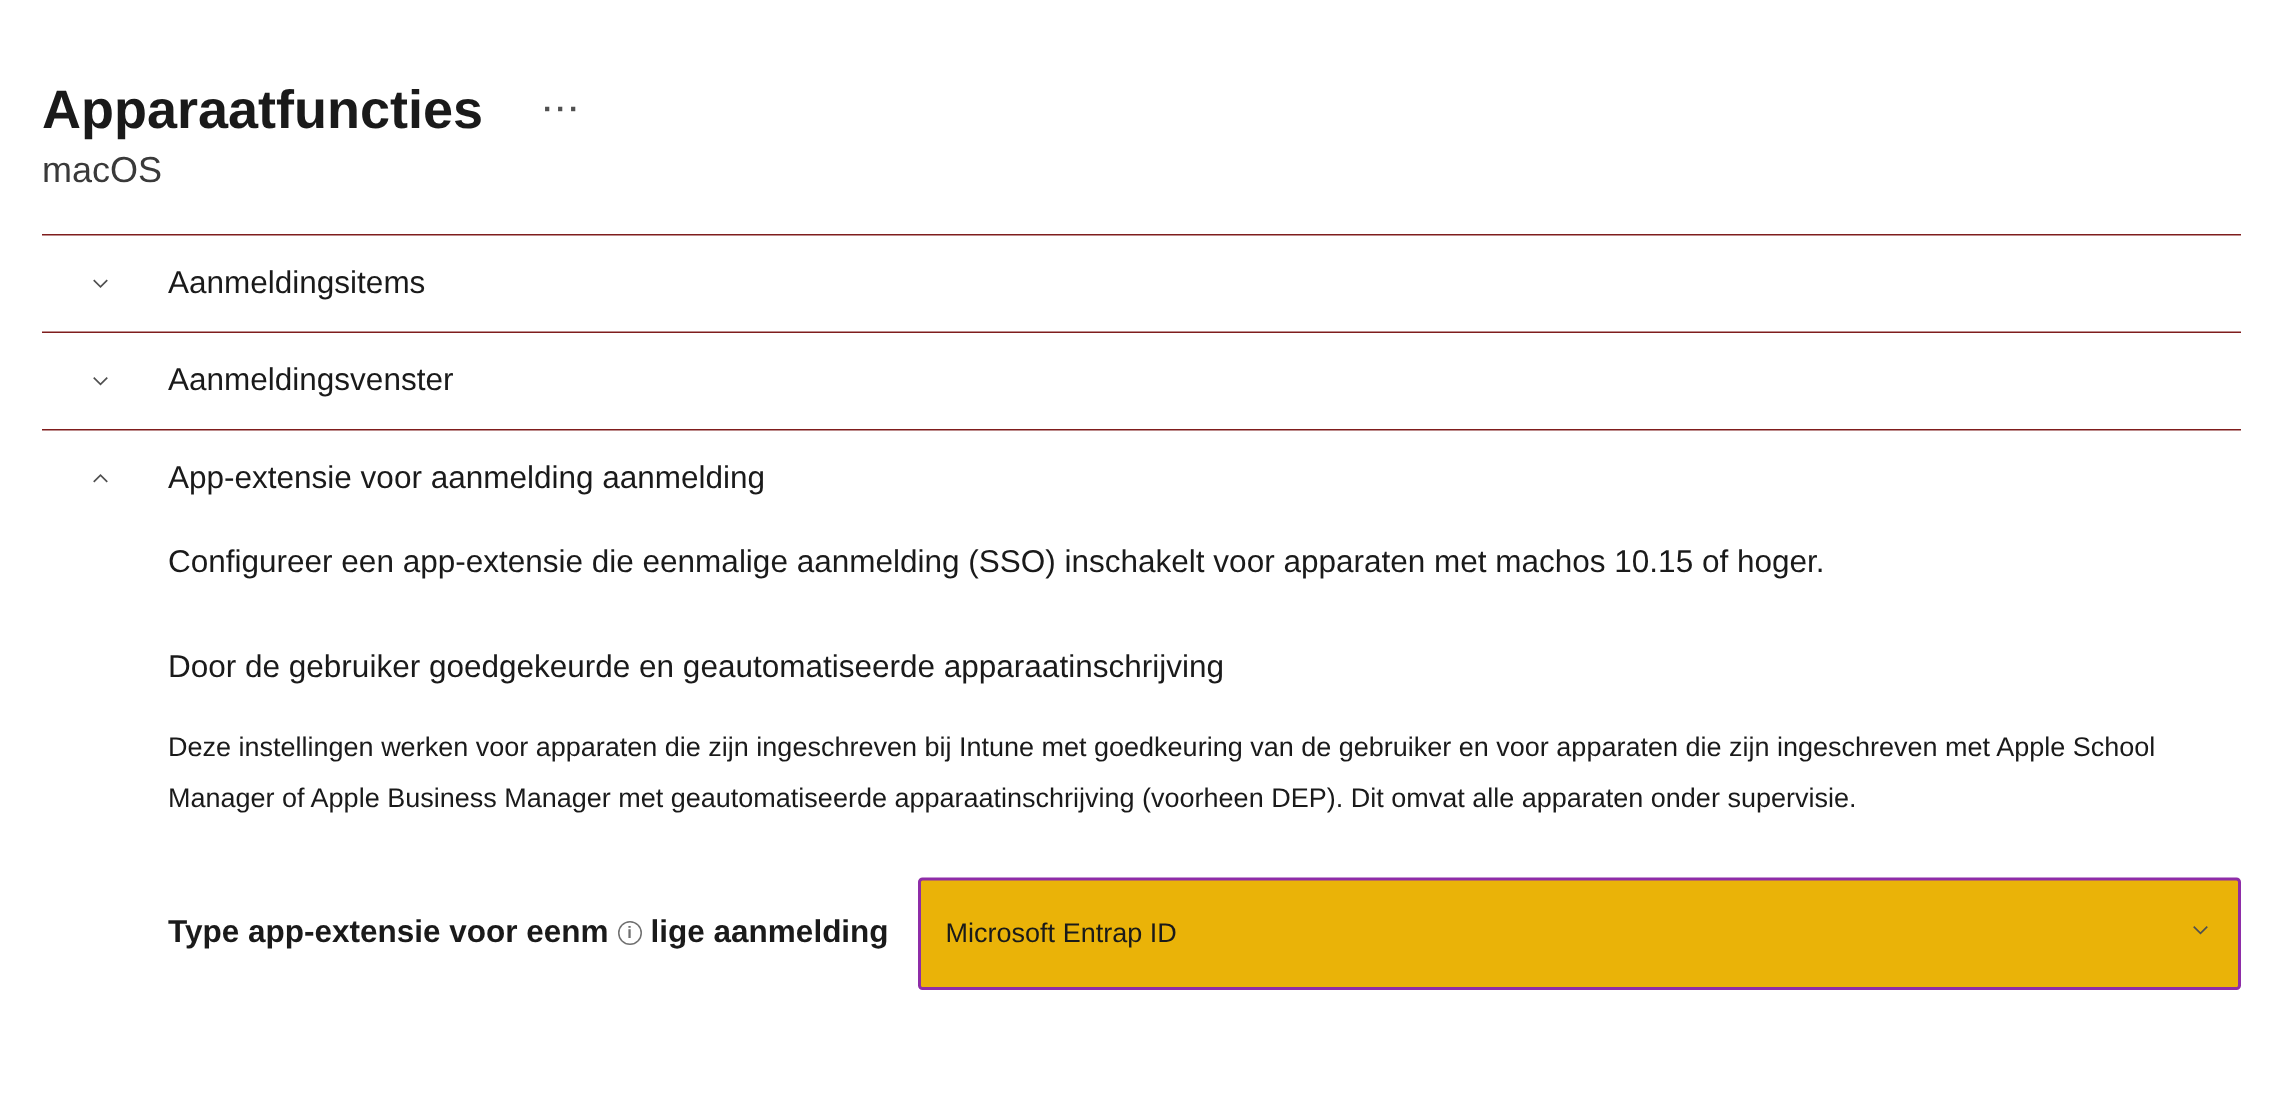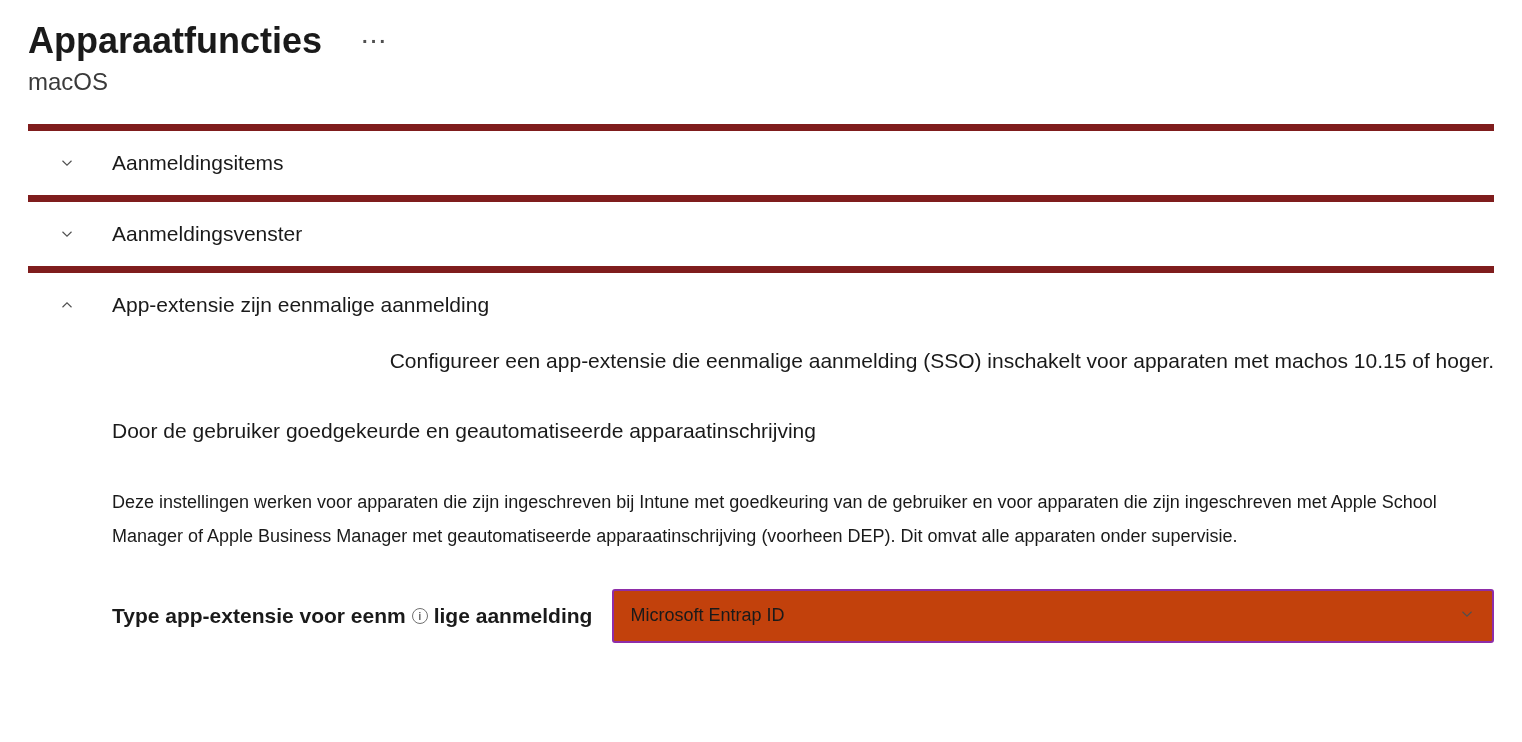--- a/index.html
+++ b/index.html
@@ -16,33 +16,34 @@
     .header {
       margin-bottom: 28px;
     }
     .page-title {
       font-size: 36px;
       font-weight: 600;
       color: #1a1a1a;
       display: flex;
       align-items: center;
       gap: 40px;
+      margin-top: 32px;
     }
     .more-icon {
       font-size: 20px;
       color: #505050;
       letter-spacing: 2px;
     }
     .subtitle {
       font-size: 24px;
       color: #3a3a3a;
       margin-top: 6px;
     }
     .accordion-section {
-      border-top: 7px solid #7f1d1d;
+      border-top: 1px solid #7f1d1d;
     }
     .accordion-header {
       display: flex;
       align-items: center;
       padding: 20px 0 20px 30px;
       cursor: pointer;
       gap: 36px;
     }
     .chevron {
       width: 18px;
@@ -62,27 +63,26 @@
       font-weight: 400;
     }
     .accordion-content {
       padding: 8px 0 20px 84px;
     }
     .description {
       font-size: 21px;
       color: #1a1a1a;
       line-height: 1.5;
       margin-bottom: 42px;
-      text-align: right;
     }
     .section-heading {
       font-size: 21px;
       color: #1a1a1a;
       font-weight: 400;
-      margin-bottom: 42px;
+      margin-bottom: 24px;
     }
     .section-text {
       font-size: 18px;
       color: #1a1a1a;
       line-height: 1.9;
       margin-bottom: 36px;
     }
     .form-row {
       display: flex;
       align-items: center;
@@ -108,22 +108,22 @@
       color: #707070;
       margin: 0 2px;
     }
     .select-control {
       flex: 1;
       display: flex;
       align-items: center;
       justify-content: space-between;
       border: 2px solid #8e2da8;
       border-radius: 3px;
-      padding: 14px 16px;
-      background: #c2410c;
+      padding: 24px 16px;
+      background: #eab308;
       cursor: pointer;
       min-width: 500px;
     }
     .select-value {
       font-size: 18px;
       color: #1a1a1a;
     }
     .select-chevron {
       color: #505050;
     }
@@ -165,21 +165,21 @@
   </div>
 </div>
 
 <div class="accordion-section">
   <div class="accordion-header">
     <span class="chevron">
       <svg viewBox="0 0 24 24" fill="none" stroke="currentColor" stroke-width="1.5">
         <polyline points="6 15 12 9 18 15"></polyline>
       </svg>
     </span>
-    <span class="accordion-label">App-extensie zijn eenmalige aanmelding</span>
+    <span class="accordion-label">App-extensie voor aanmelding aanmelding</span>
   </div>
   <div class="accordion-content">
     <div class="description">Configureer een app-extensie die eenmalige aanmelding (SSO) inschakelt voor apparaten met machos 10.15 of hoger.</div>
     <div class="section-heading">Door de gebruiker goedgekeurde en geautomatiseerde apparaatinschrijving</div>
     <div class="section-text">Deze instellingen werken voor apparaten die zijn ingeschreven bij    Intune met goedkeuring van de gebruiker en voor apparaten die zijn ingeschreven met Apple School Manager of Apple Business Manager met geautomatiseerde apparaatinschrijving (voorheen DEP). Dit omvat alle apparaten onder supervisie.</div>
     <div class="form-row">
       <div class="form-label">
         <span>Type app-extensie voor eenm</span>
           <span class="info-icon">i</span>
           <span>lige aanmelding</span>

